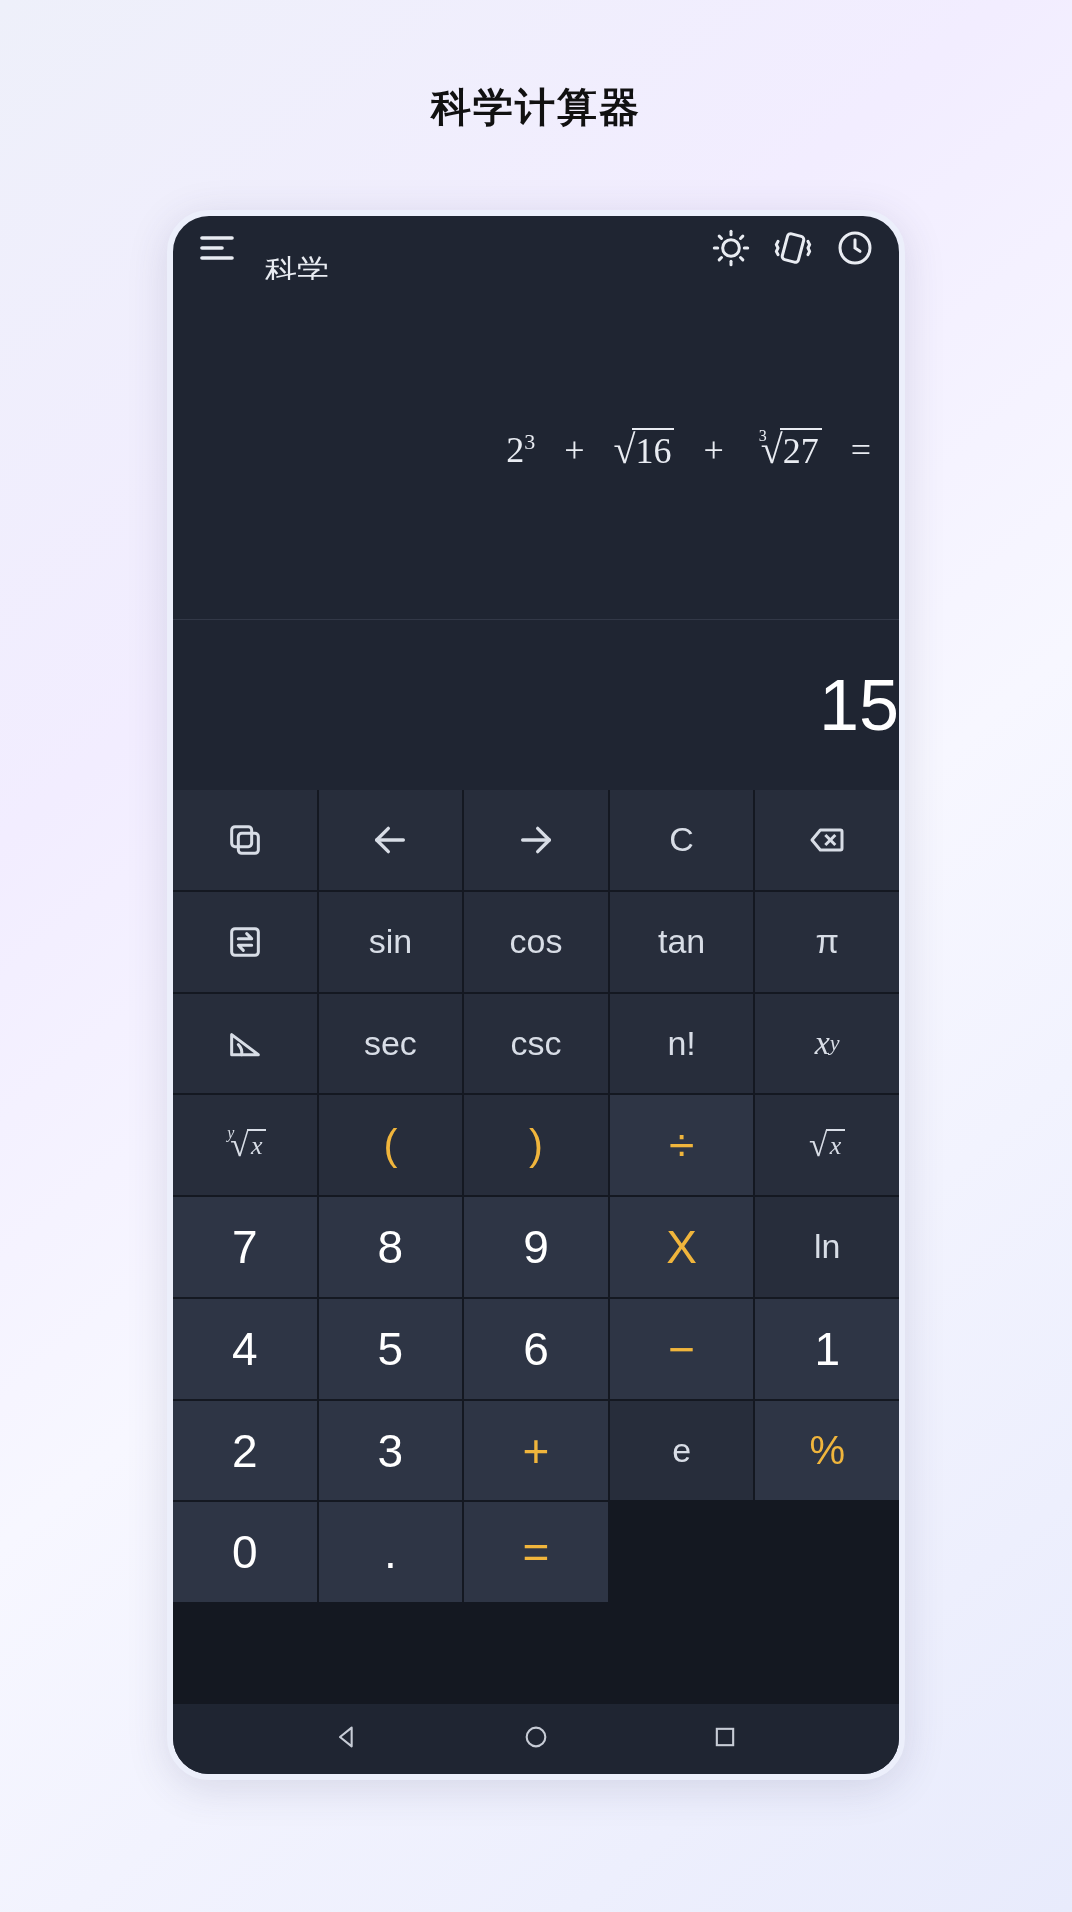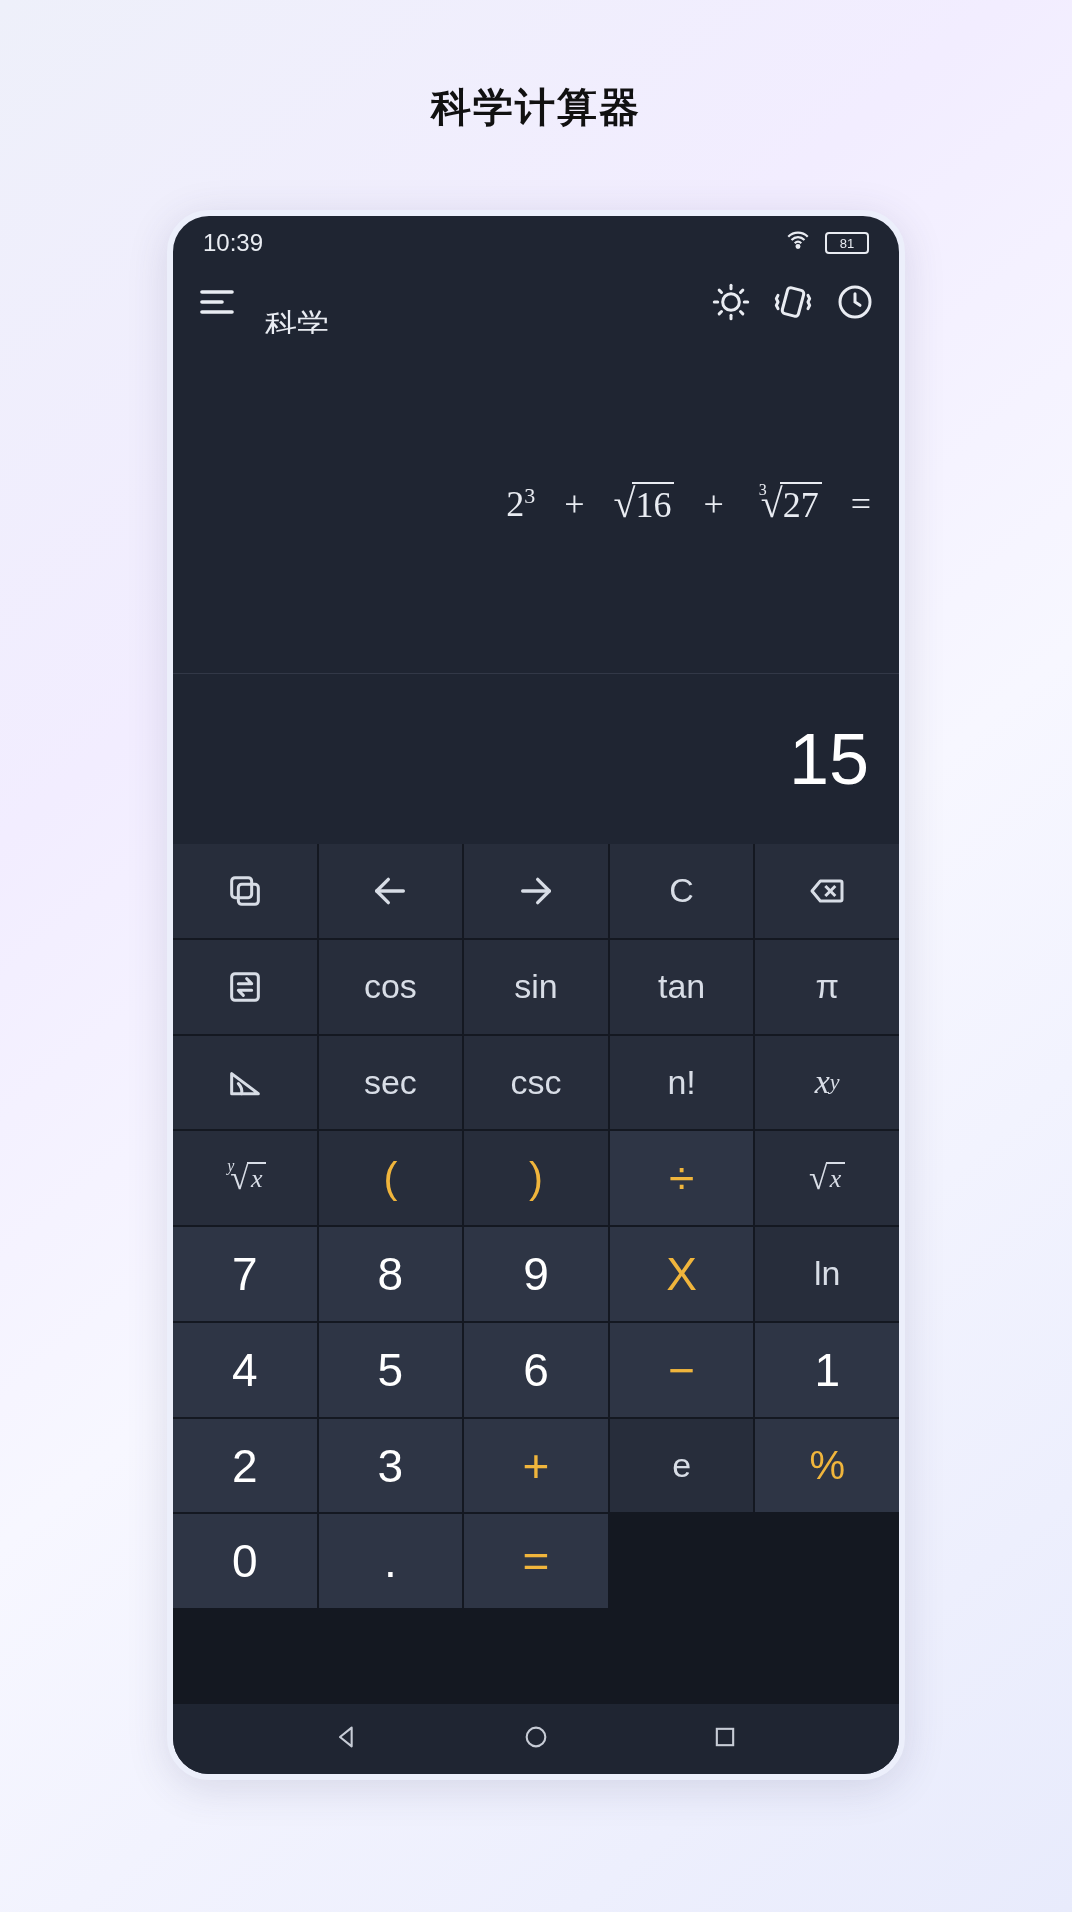--- a/index.html
+++ b/index.html
@@ -90,21 +90,20 @@
   .expr .rad { position: relative; display:inline-flex; align-items:center; }
   .expr .vinc { border-top: 2px solid #e9ecf2; padding: 0 3px; }
   .expr .surd { font-size: 40px; margin-right: -3px; }
   .expr .idx { font-size: 16px; position: relative; top:-14px; left:6px; }
   .result-area {
     flex: 0 0 170px;
     background: #1f2532;
     display: flex;
     align-items: center;
     justify-content: flex-end;
-    padding-right: 30px;
     color: #ffffff;
     font-size: 72px;
     font-weight: 300;
     font-family: -apple-system, "Helvetica Neue", Arial, sans-serif;
   }
   
   .keypad {
     flex: 1;
     display: grid;
     grid-template-columns: repeat(5, 1fr);
@@ -144,36 +143,20 @@
   }
   .navbar svg { width: 28px; height: 28px; }
 </style>
 </head>
 <body>
 
 <div class="page-title">科学计算器</div>
 
 <div class="phone">
 
-  <div class="statusbar">
-    <span>10:39</span>
-    <div class="sbr">
-      <span>
-        <svg viewBox="0 0 24 24" width="26" height="26" fill="none" stroke="#e9ecf2" stroke-width="2">
-          <path d="M3 9c5-5 13-5 18 0"></path>
-            <path d="M6 12c3.5-3.5 8.5-3.5 12 0"></path>
-            <path d="M9 15c1.8-1.8 4.2-1.8 6 0"></path>
-            <circle cx="12" cy="18" r="1.3" fill="#e9ecf2"></circle>
-        </svg>
-      </span>
-      <span class="batt-box">
-        <span>81</span>
-      </span>
-    </div>
-  </div>
 
   <div class="appheader">
     <span class="hicon">
       <svg viewBox="0 0 24 24" fill="none" stroke="#e9ecf2" stroke-width="2.2" stroke-linecap="round">
         <line x1="3" y1="6" x2="21" y2="6"></line>
           <line x1="3" y1="12" x2="15" y2="12"></line>
           <line x1="3" y1="18" x2="21" y2="18"></line>
       </svg>
     </span>
     <span class="title">科学</span>
@@ -261,22 +244,22 @@
         </svg>
     </div>
 
     <div class="key icon">
       <svg viewBox="0 0 24 24" fill="none" stroke="#d8dde6" stroke-width="1.8" stroke-linecap="round" stroke-linejoin="round">
           <rect x="4" y="4" width="16" height="16" rx="2"></rect>
           <path d="M8 10 H16 M16 10 L13 7"></path>
           <path d="M16 14 H8 M8 14 L11 17"></path>
         </svg>
     </div>
+    <div class="key">sin</div>
     <div class="key">cos</div>
-    <div class="key">sin</div>
     <div class="key">tan</div>
     <div class="key">π</div>
 
     <div class="key icon">
       <svg viewBox="0 0 24 24" fill="none" stroke="#d8dde6" stroke-width="1.8" stroke-linecap="round" stroke-linejoin="round">
           <path d="M4 19 L20 19 L4 7 Z" fill="none"></path>
           <path d="M10 19 A7 7 0 0 0 8 13"></path>
         </svg>
     </div>
     <div class="key">sec</div>

